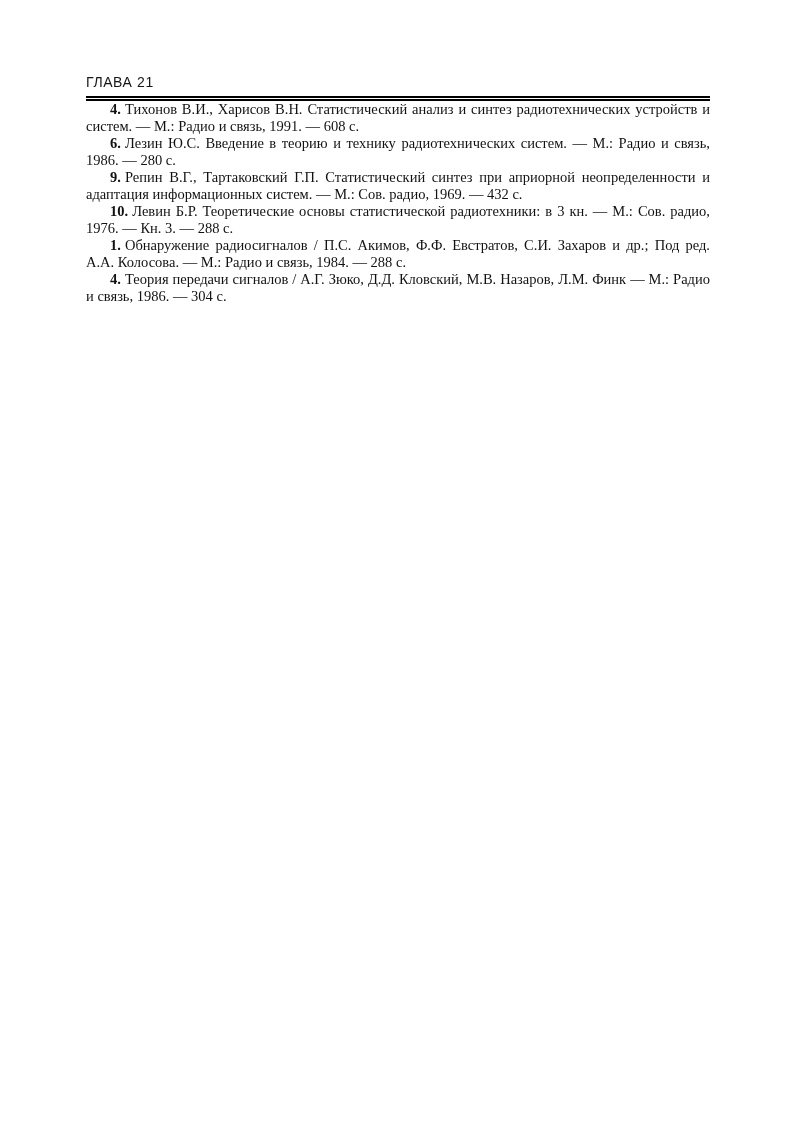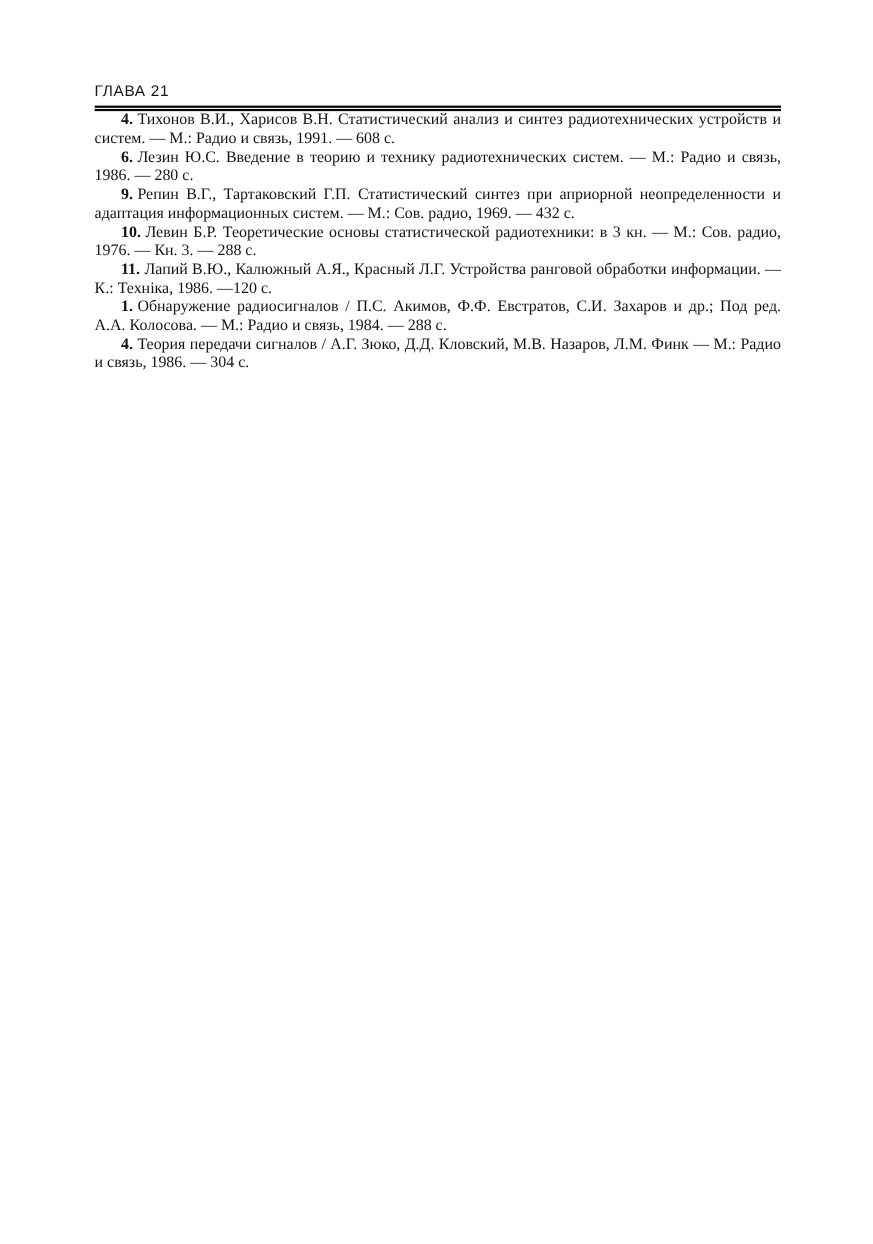--- a/index.html
+++ b/index.html
@@ -91,21 +91,20 @@
     <div class="rule-top"></div>
     <div class="rule-gap"></div>
     <div class="rule-bottom"></div>
   </div>
 
   <div class="bibliography">
     <p class="ref"><b class="num">4.</b><span>Тихонов В.И., Харисов В.Н. Статистический анализ и синтез радиотехнических устройств и систем. — М.: Радио и связь, 1991. — 608 с.</span></p>
     <p class="ref"><b class="num">6.</b><span>Лезин Ю.С. Введение в теорию и технику радиотехнических систем. — М.: Радио и связь, 1986. — 280 с.</span></p>
     <p class="ref"><b class="num">9.</b><span>Репин В.Г., Тартаковский Г.П. Статистический синтез при априорной неопределенности и адаптация информационных систем. — М.: Сов. радио, 1969. — 432 с.</span></p>
     <p class="ref"><b class="num">10.</b><span>Левин Б.Р. Теоретические основы статистической радиотехники: в 3 кн. — М.: Сов. радио, 1976. — Кн. 3. — 288 с.</span></p>
-    <p class="ref"><b class="num">11.</b><span>Лапий В.Ю., Калюжный А.Я., Красный Л.Г. Устройства ранговой обработки информации. — К.: Технiка, 1986. —120 с.</span></p>
     <p class="ref"><b class="num">1.</b><span>Обнаружение радиосигналов / П.С. Акимов, Ф.Ф. Евстратов, С.И. Захаров и др.; Под ред. А.А. Колосова. — М.: Радио и связь, 1984. — 288 с.</span></p>
     <p class="ref"><b class="num">4.</b><span>Теория передачи сигналов / А.Г. Зюко, Д.Д. Кловский, М.В. Назаров, Л.М. Финк — М.: Радио и связь, 1986. — 304 с.</span></p>
   </div>
 
   <div class="footer">
     <span class="page-number">612</span>
     <span class="running-title">РАДИОТЕХНИКА</span>
   </div>
 
 </div>

